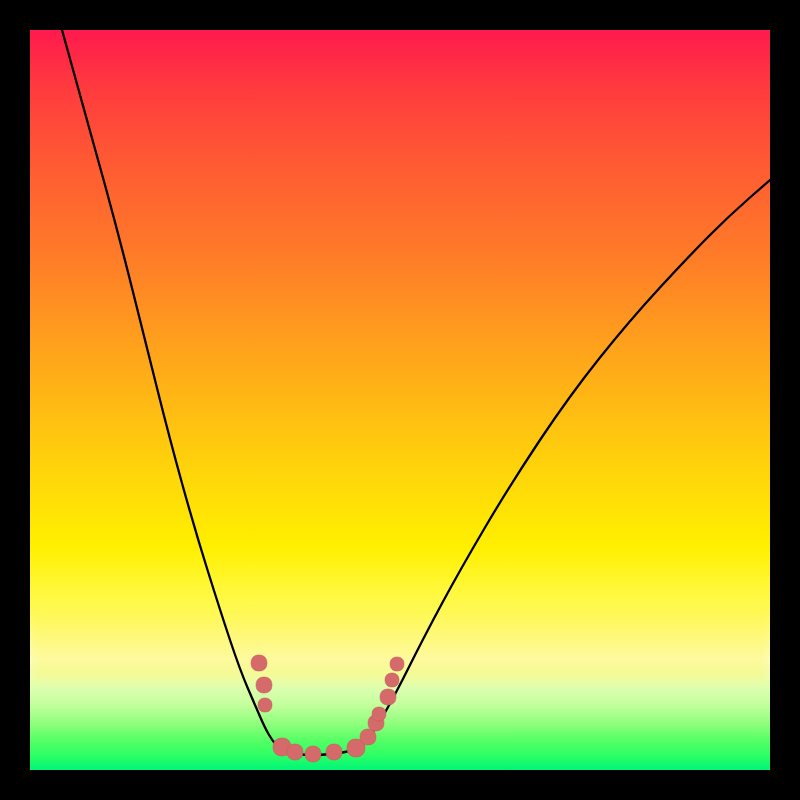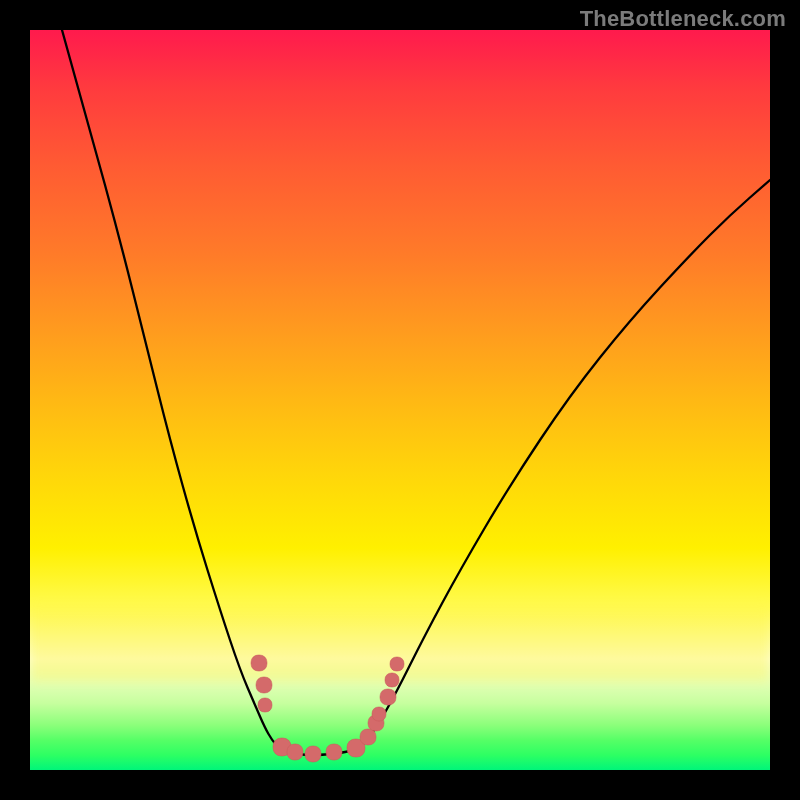--- a/index.html
+++ b/index.html
@@ -96,14 +96,13 @@
           <rect x="317" y="709" width="18" height="18" rx="8.1" ry="8.1" fill="#d46a6a" stroke="#c85a5a" stroke-width="0.5"></rect>
           <rect x="330" y="699" width="16" height="16" rx="7.2" ry="7.2" fill="#d46a6a" stroke="#c85a5a" stroke-width="0.5"></rect>
           <rect x="338" y="685" width="16" height="16" rx="7.2" ry="7.2" fill="#d46a6a" stroke="#c85a5a" stroke-width="0.5"></rect>
           <rect x="342" y="677" width="14" height="14" rx="6.3" ry="6.3" fill="#d46a6a" stroke="#c85a5a" stroke-width="0.5"></rect>
           <rect x="350" y="659" width="16" height="16" rx="7.2" ry="7.2" fill="#d46a6a" stroke="#c85a5a" stroke-width="0.5"></rect>
           <rect x="355" y="643" width="14" height="14" rx="6.3" ry="6.3" fill="#d46a6a" stroke="#c85a5a" stroke-width="0.5"></rect>
           <rect x="360" y="627" width="14" height="14" rx="6.3" ry="6.3" fill="#d46a6a" stroke="#c85a5a" stroke-width="0.5"></rect>
         </g>
     </svg>
   </div>
-  <div class="watermark">TheBottleneck.com</div>
 </div>
 
 </body></html>

